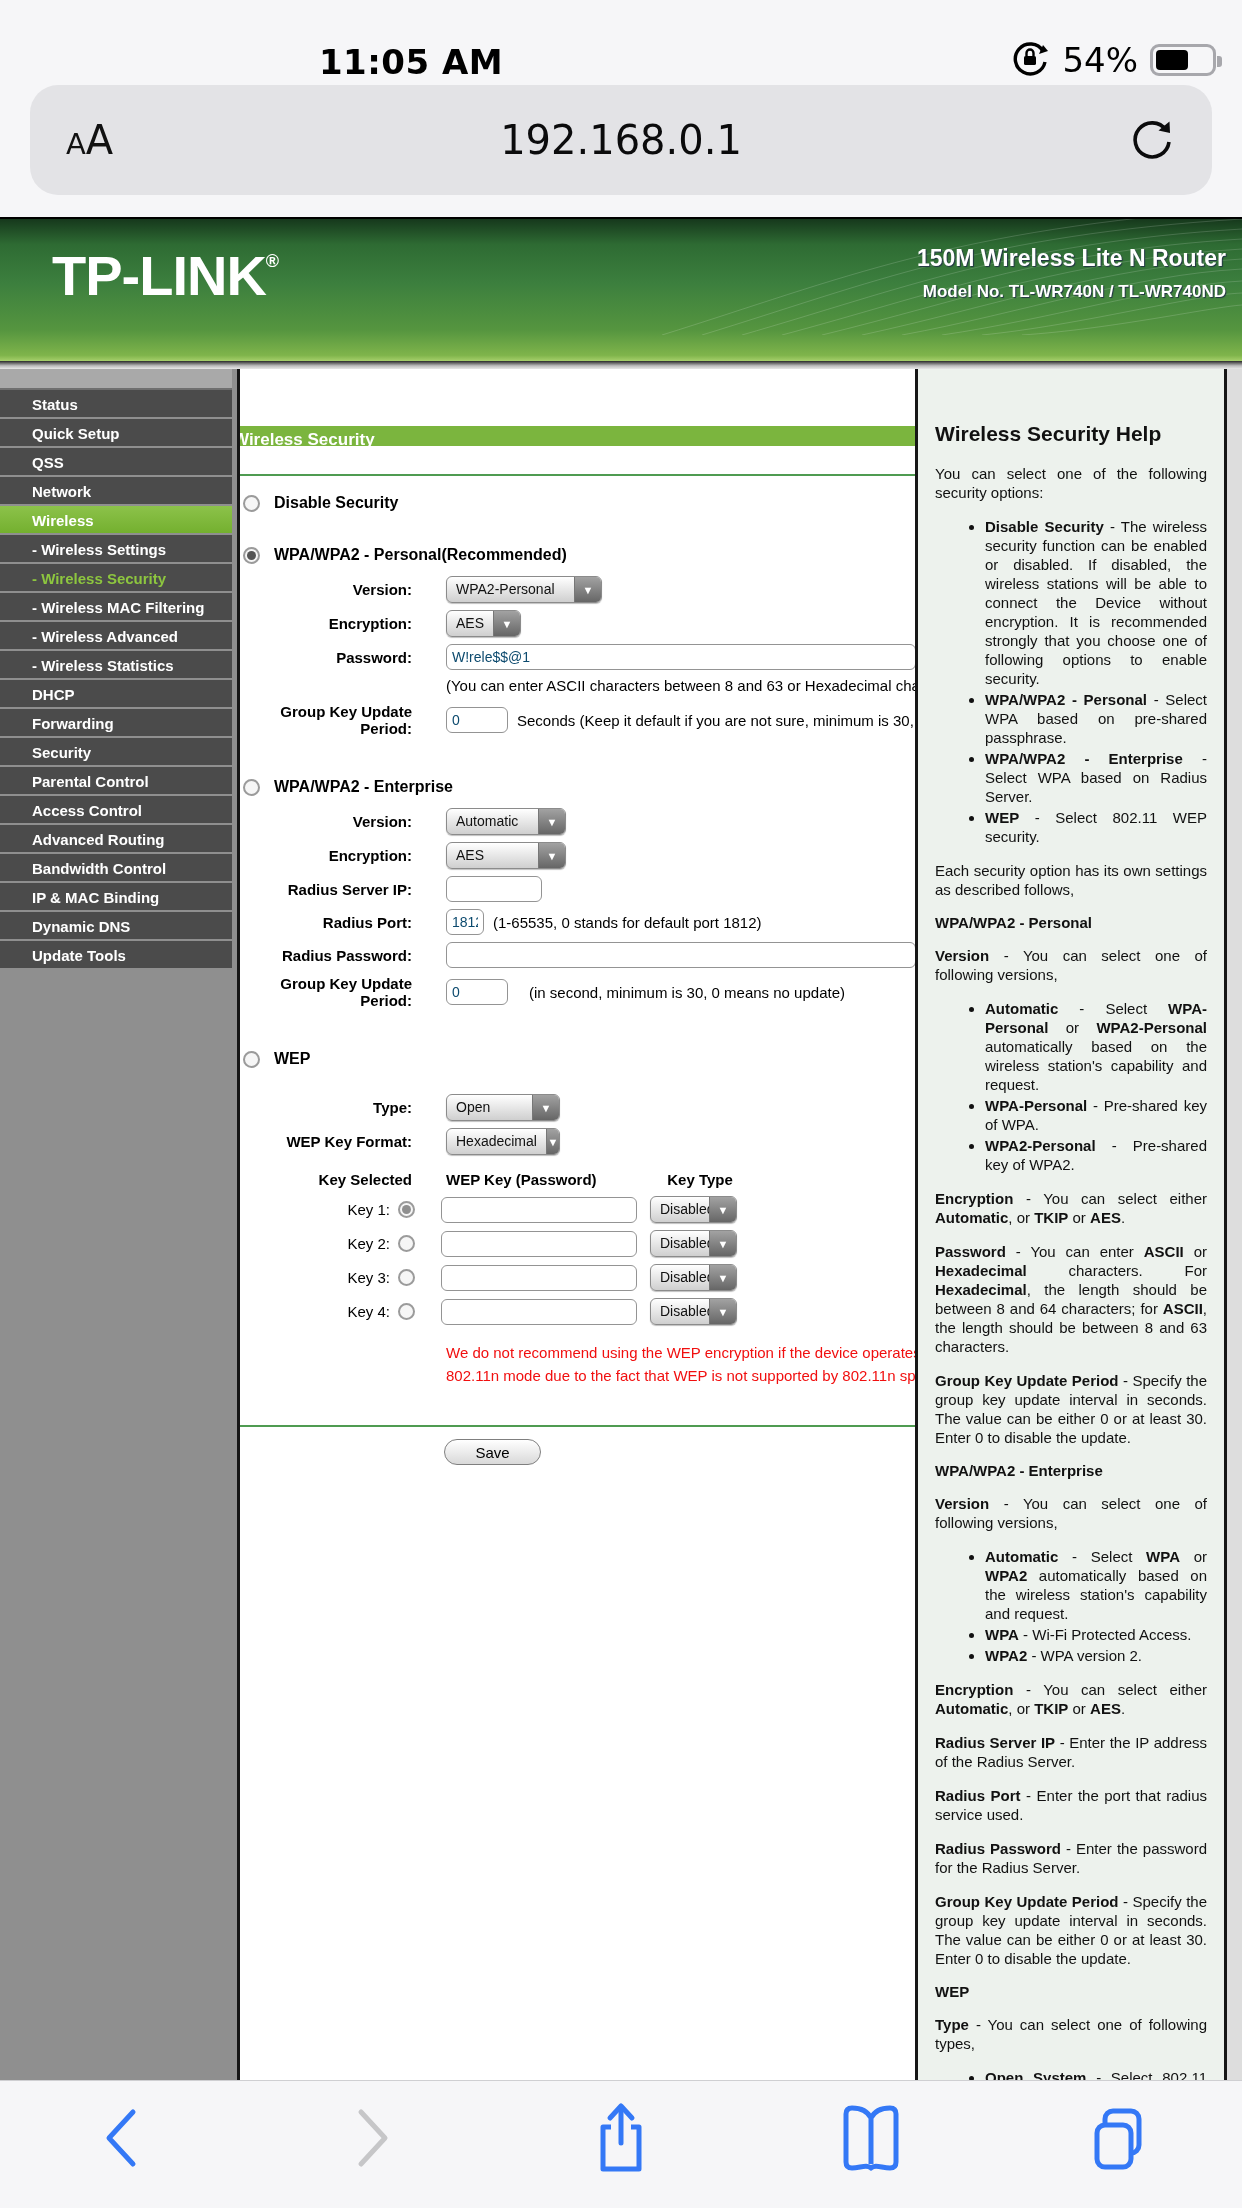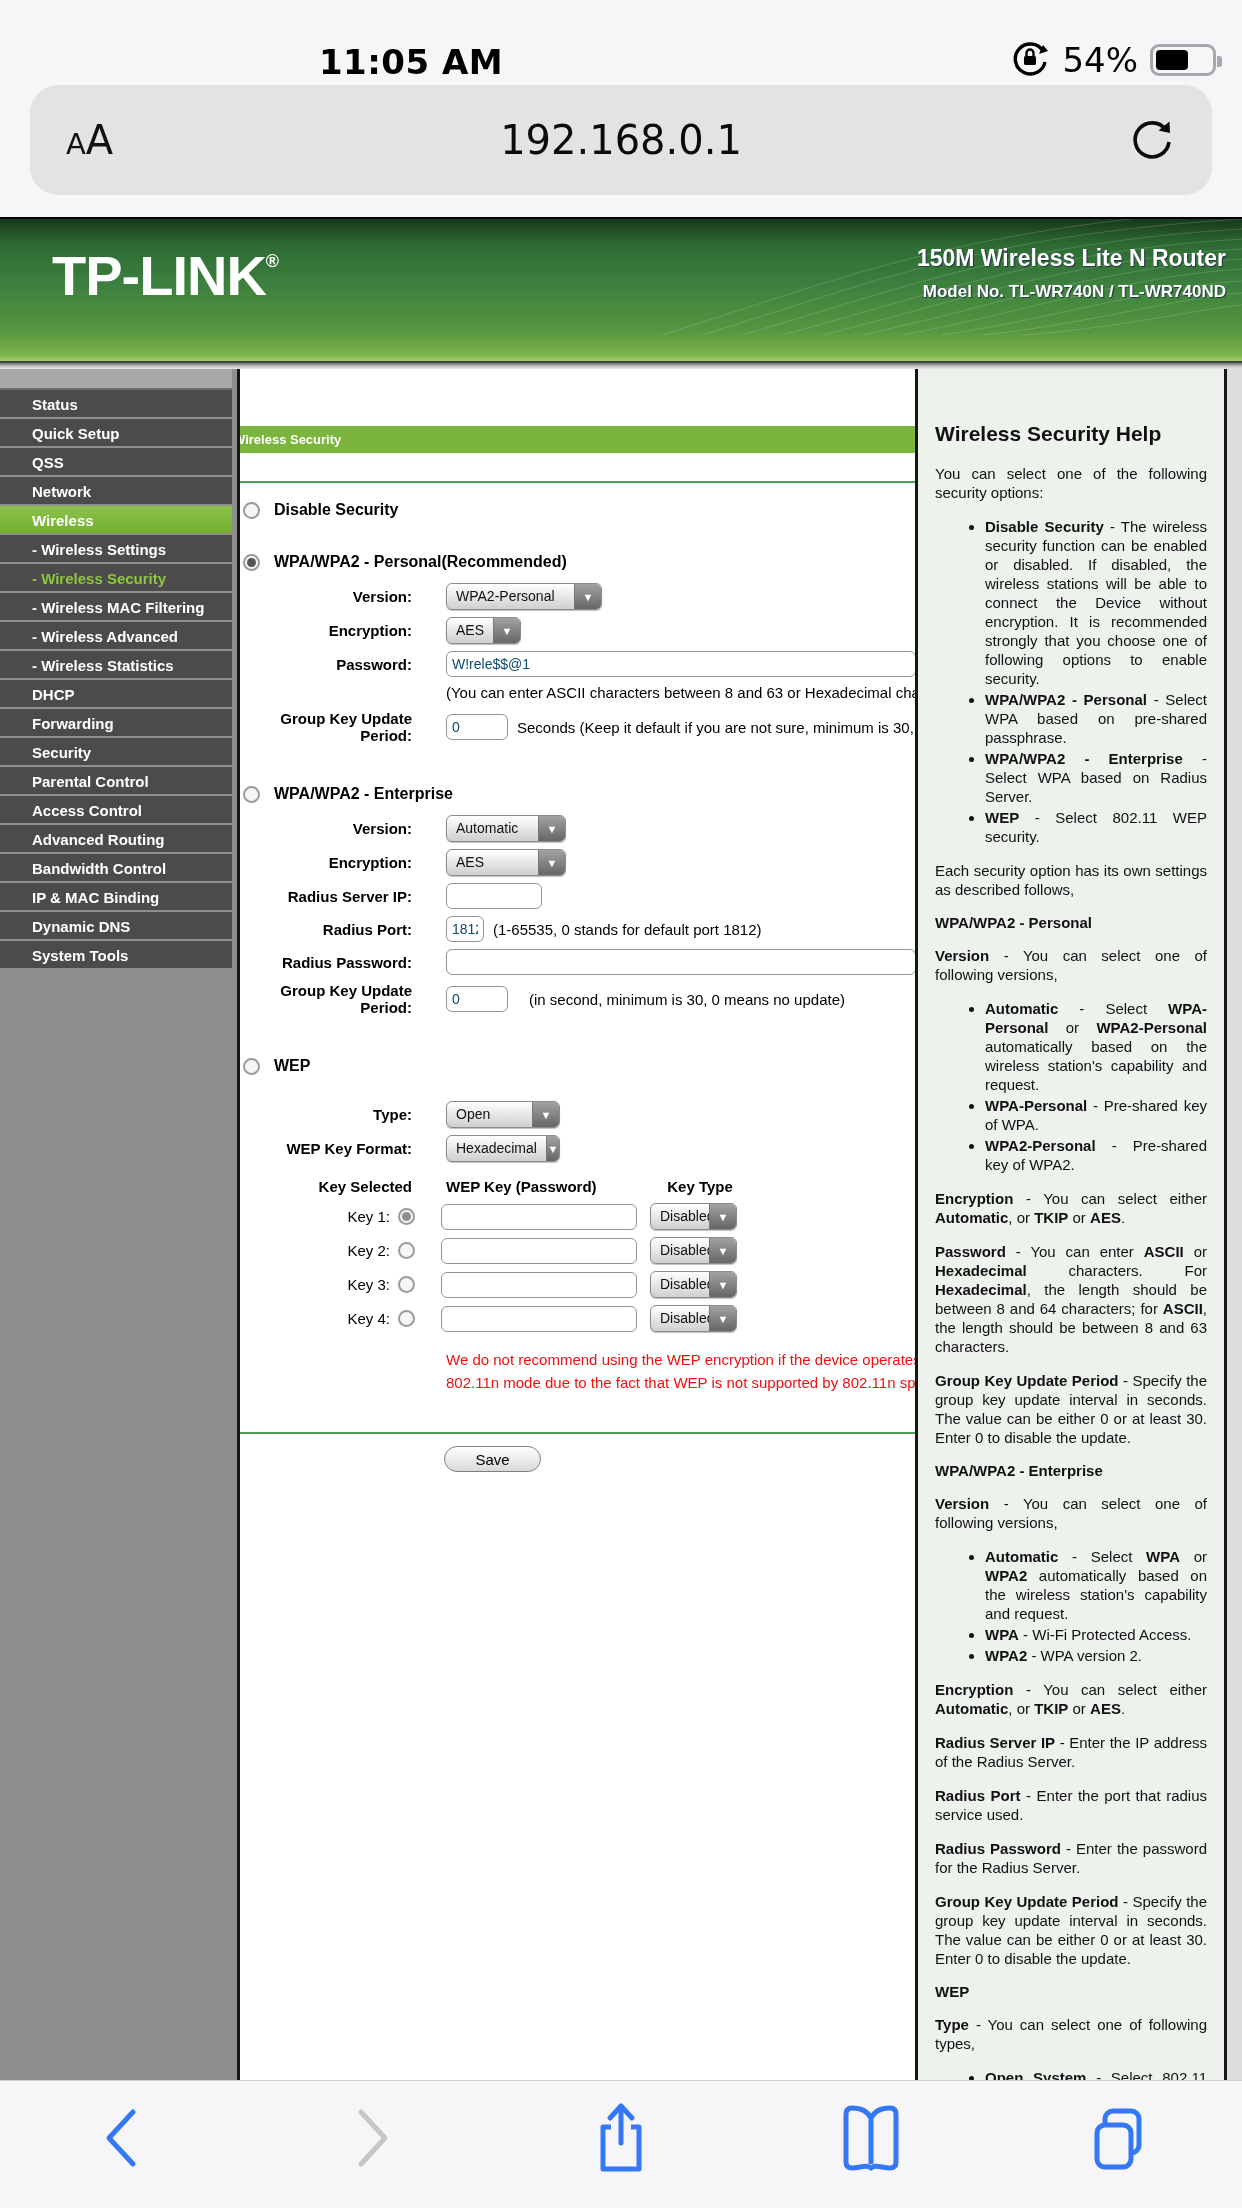--- a/index.html
+++ b/index.html
@@ -44,22 +44,22 @@
   .sidebar { width:237px; background:#8f8f8f; border-right:0; flex:none; }
   .sidebar-top-cell { height:21px; background:#a9a9a9; border-bottom:2px solid #6f6f6f; margin-right:5px; }
   .menu { margin-right:5px; }
   .mi { height:29px; line-height:29px; background:#4b4b4b; color:#fff; font-size:15px; font-weight:bold;
         padding-left:32px; border-bottom:2px solid #8f8f8f; cursor:pointer; white-space:nowrap; }
   .mi.selected { background:linear-gradient(180deg,#8cc24a,#74b02f); color:#fff; }
   .mi.active { color:#8dc63f; }
 
   .main { width:678px; flex:none; background:#fff; border-left:3px solid #161616; overflow:hidden; position:relative; }
   .main-inner { width:940px; padding-top:57px; }
-  .page-titlebar { height:27px; line-height:28px; background:#7bb53e; color:#fff; font-weight:bold;
-        font-size:13px; padding-left:2px; text-indent:-9px; }
+  .page-titlebar { height:20px; line-height:28px; background:#7bb53e; color:#fff; font-weight:bold;
+        font-size:17px; padding-left:2px; text-indent:-9px; }
   .green-rule { border:0; border-top:2px solid #4f9b51; margin:0; }
   .rule-top { margin-top:28px; }
   .form-area { font-size:15px; color:#000; }
   .frow { display:flex; align-items:center; min-height:26px; margin-bottom:7px; }
   .flabel { width:172px; text-align:right; font-weight:bold; flex:none; }
   .fctrl { margin-left:34px; display:flex; align-items:center; }
   .radio-row { display:flex; align-items:center; margin-left:3px; }
   .radio { width:17px; height:17px; border-radius:50%; border:2px solid #9b9b9b; background:#f6f6f6; flex:none;
            display:flex; align-items:center; justify-content:center; }
   .radio.on i { width:9px; height:9px; border-radius:50%; background:#555; }
@@ -182,21 +182,21 @@
           <div class="mi">- Wireless Statistics</div>
           <div class="mi">DHCP</div>
           <div class="mi">Forwarding</div>
           <div class="mi">Security</div>
           <div class="mi">Parental Control</div>
           <div class="mi">Access Control</div>
           <div class="mi">Advanced Routing</div>
           <div class="mi">Bandwidth Control</div>
           <div class="mi">IP &amp; MAC Binding</div>
           <div class="mi">Dynamic DNS</div>
-          <div class="mi">System Tools</div>
+          <div class="mi">Update Tools</div>
         </nav>
     </div>
 
     <div class="main">
       <div class="main-inner">
         <div class="page-titlebar">Wireless Security</div>
         <hr class="green-rule rule-top">
         <div class="form-area">
 
           <div style="height:18px"></div>

